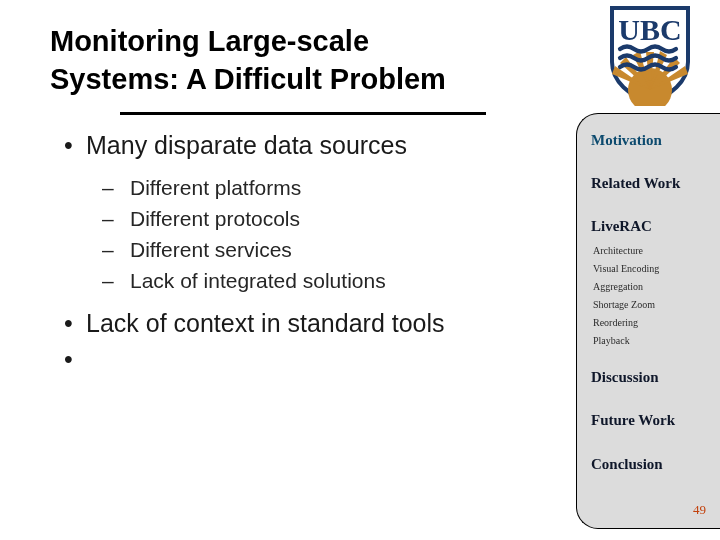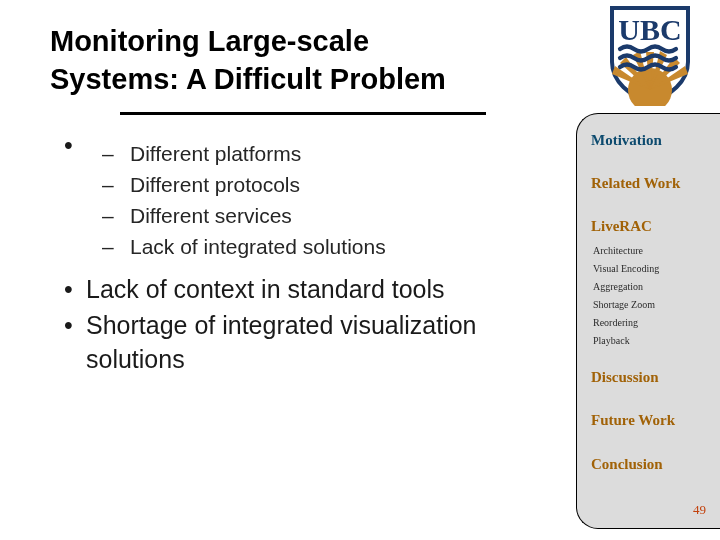--- a/index.html
+++ b/index.html
@@ -113,21 +113,21 @@
     box-sizing: border-box;
     font-family: "Liberation Serif", serif;
     overflow: hidden;
   }
 
   .nav-major {
     position: absolute;
     left: 14px;
     font-weight: bold;
     font-size: 15px;
-    color: #a16207;
+    color: #0f172a;
     white-space: nowrap;
   }
   .nav-major.active { color: #0c4a6e; }
 
   .nav-minor {
     position: absolute;
     left: 16px;
     font-size: 10px;
     color: #2b2b2b;
     white-space: nowrap;
@@ -176,20 +176,21 @@
   <div class="title">
     <div>Monitoring Large-scale</div>
     <div>Systems: A Difficult Problem</div>
   </div>
   <div class="title-rule"></div>
 
   <div class="body">
 
     <p class="b1">
       <span class="mark">•</span>
+      <span>Many disparate data sources</span>
     </p>
 
     <div class="gap-a"></div>
 
     <p class="b2">
       <span class="mark">–</span>
       <span>Different platforms</span>
     </p>
     <p class="b2">
       <span class="mark">–</span>
@@ -206,21 +207,20 @@
 
     <div class="gap-b"></div>
 
     <p class="b1">
       <span class="mark">•</span>
       <span>Lack of context in standard tools</span>
     </p>
 
     <p class="b1">
       <span class="mark">•</span>
-      <span>Shortage of integrated visualization solutions</span>
     </p>
 
   </div>
 
   <div class="navpanel">
 
     <div class="nav-major active" style="top:18px">Motivation</div>
     <div class="nav-major" style="top:61px">Related Work</div>
     <div class="nav-major" style="top:104px">LiveRAC</div>
 

